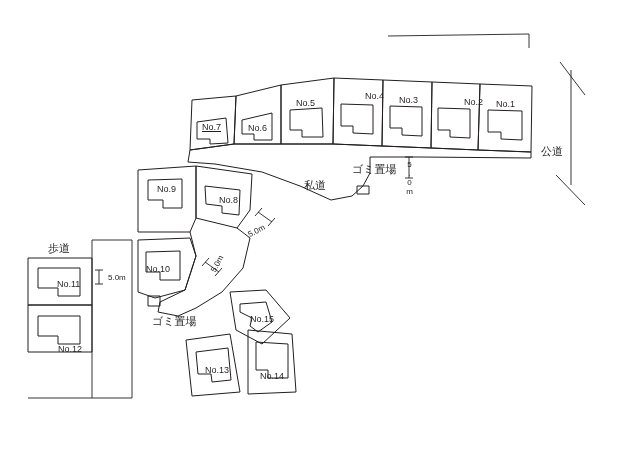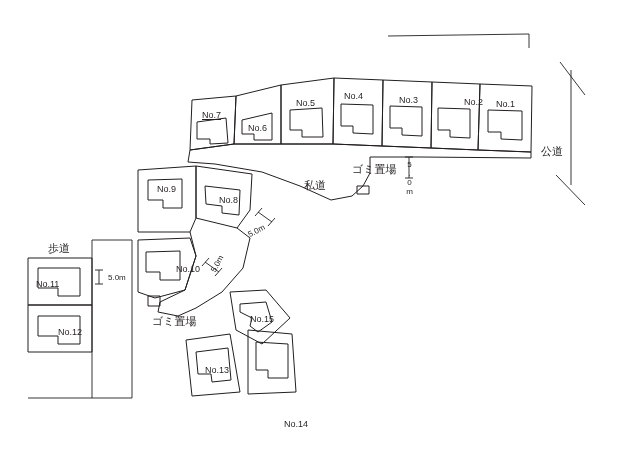--- a/index.html
+++ b/index.html
@@ -158,31 +158,31 @@
     <path class="house-line" d="M 196 352 L 228 348 L 231 380 L 212 382 L 211 374 L 198 374 Z"></path>
 
     <path class="lot-line" d="M 248 330 L 292 334 L 296 392 L 248 394 Z"></path>
     <path class="house-line" d="M 256 342 L 288 344 L 288 378 L 268 378 L 268 370 L 256 370 Z"></path>
 
   </svg>
 
   <div class="lbl" style="left:496px; top:100px;">No.1</div>
   <div class="lbl" style="left:448px; top:98px;padding-left:16px;">No.2</div>
   <div class="lbl" style="left:399px; top:96px;">No.3</div>
-  <div class="lbl" style="left:344px; top:92px;text-align:right;">No.4</div>
+  <div class="lbl" style="left:365px; top:92px;text-align:right;">No.4</div>
   <div class="lbl" style="left:296px; top:99px;">No.5</div>
   <div class="lbl" style="left:248px; top:115px;margin-top:9px;">No.6</div>
-  <div class="lbl" style="left:202px; top:111px;text-decoration:underline;">No.7</div>
+  <div class="lbl" style="left:202px; top:123px;text-decoration:underline;">No.7</div>
   <div class="lbl" style="left:219px; top:196px;">No.8</div>
   <div class="lbl" style="left:157px; top:185px;">No.9</div>
-  <div class="lbl" style="left:146px; top:265px;padding-left:30px;">No.10</div>
-  <div class="lbl" style="left:36px; top:280px;">No.11</div>
-  <div class="lbl" style="left:50px; top:328px;padding-left:8px;">No.12</div>
+  <div class="lbl" style="left:146px; top:265px;">No.10</div>
+  <div class="lbl" style="left:57px; top:280px;">No.11</div>
+  <div class="lbl" style="left:50px; top:345px;padding-left:8px;">No.12</div>
   <div class="lbl" style="left:205px; top:366px;">No.13</div>
-  <div class="lbl" style="left:284px; top:372px;margin-top:48px;">No.14</div>
+  <div class="lbl" style="left:260px; top:372px;">No.14</div>
   <div class="lbl" style="left:250px; top:315px;">No.15</div>
 
   <div class="lbl jp" style="left:541px; top:146px;">公道</div>
   <div class="lbl jp" style="left:304px; top:172px;margin-top:8px;">私道</div>
   <div class="lbl jp" style="left:352px; top:164px;">ゴミ置場</div>
   <div class="lbl jp" style="left:152px; top:316px;">ゴミ置場</div>
   <div class="lbl jp" style="left:48px; top:243px;">歩道</div>
 
   <div class="lbl sm rot-v" style="left:405px; top:160px;">5.0m</div>
   <div class="lbl sm rot-a" style="left:247px; top:232px;">5.0m</div>

